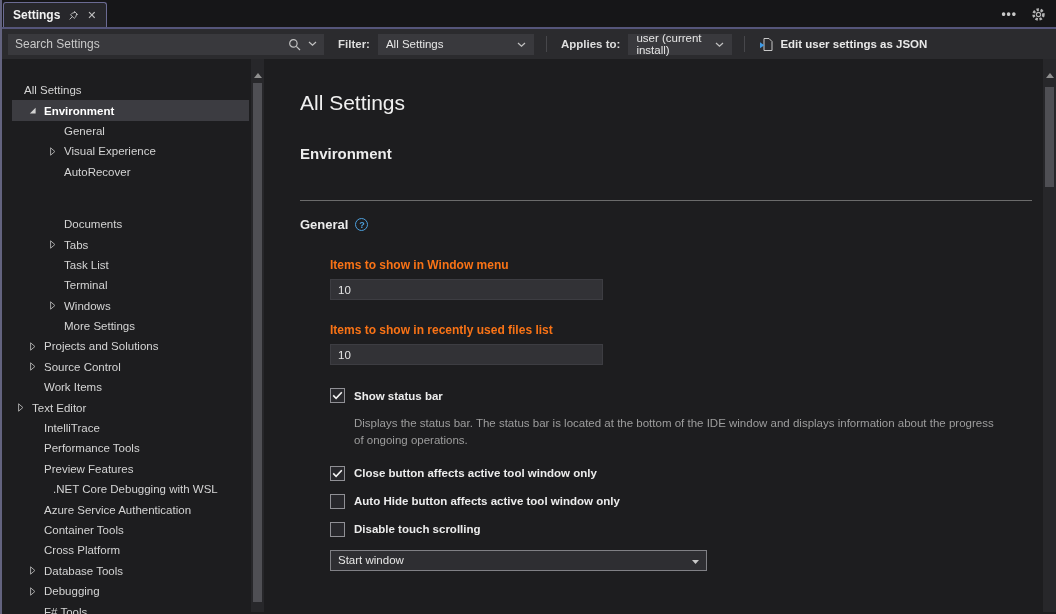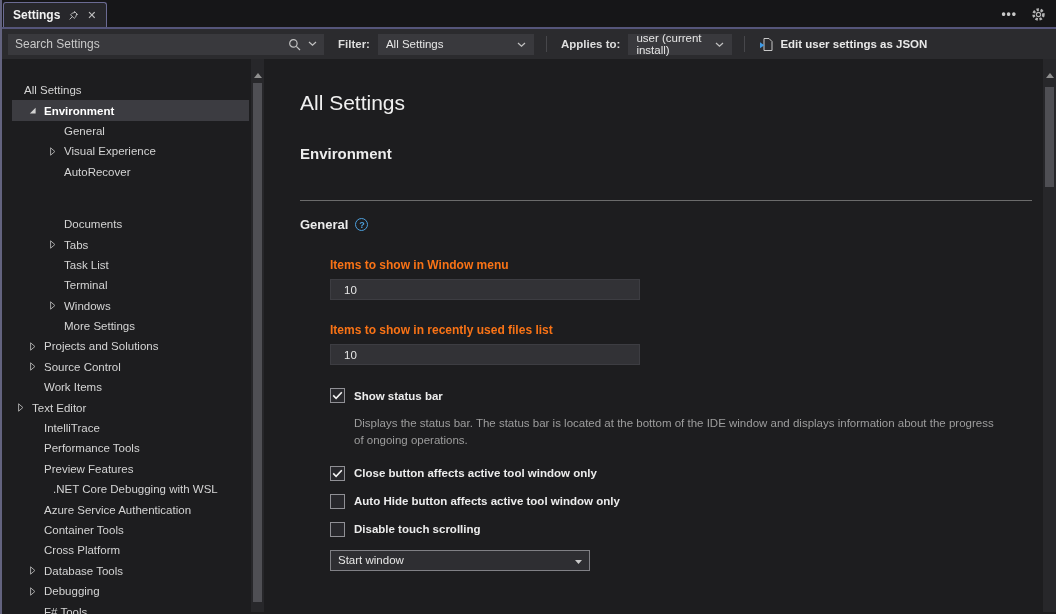--- a/index.html
+++ b/index.html
@@ -61,29 +61,29 @@
   .section-title { font-size:15px; font-weight:600; color:#ececec; margin-top:30px; }
   .content hr { border:none; border-top:1px solid #6b6b6b; margin-top:38px; width:732px; }
   .group-head { margin-top:16px; display:flex; align-items:center; gap:7px; }
   .group-title { font-size:13px; font-weight:700; }
   .help-icon { width:13px; height:13px; border:1px solid #4da0dd; border-radius:50%;
     color:#4da0dd; font-size:9px; font-weight:700; display:inline-flex;
     align-items:center; justify-content:center; cursor:pointer; }
   .form { margin:26px 0 0 30px; width:680px; }
   .field { margin-bottom:23px; }
   .field-label { font-weight:700; font-size:12px; color:#f97316; margin-bottom:7px; }
-  .text-input { width:310px; height:21px; background:#323236; border:1px solid #3d3d42;
-    color:#e6e6e6; font-family:inherit; font-size:11.5px; padding-left:13px; outline:none; }
+  .text-input { width:273px; height:21px; background:#323236; border:1px solid #3d3d42;
+    color:#e6e6e6; font-family:inherit; font-size:11.5px; padding-left:7px; outline:none; }
   .check-row { display:flex; align-items:center; gap:9px; margin-bottom:13px; }
   .checkbox { width:15px; height:15px; flex:none; border:1px solid #909095;
     background:#28282c; display:inline-flex; align-items:center; justify-content:center; cursor:pointer; }
   .check-label { font-weight:700; font-size:11.5px; color:#ececec; }
   .check-desc { margin:-1px 0 16px 24px; width:648px; color:#9d9d9d;
     font-size:11.5px; line-height:1.5; }
-  .combo-field { width:260px; height:21px; background:#2e2e32; border:1px solid #808085;
+  .combo-field { width:377px; height:21px; background:#2e2e32; border:1px solid #808085;
     display:flex; align-items:center; justify-content:space-between;
     padding:0 7px; font-size:11.5px; color:#e6e6e6; cursor:pointer; }
 </style>
 </head>
 <body>
 
 <div class="window">
 
   <div class="tab-strip">
     <div class="tab">

